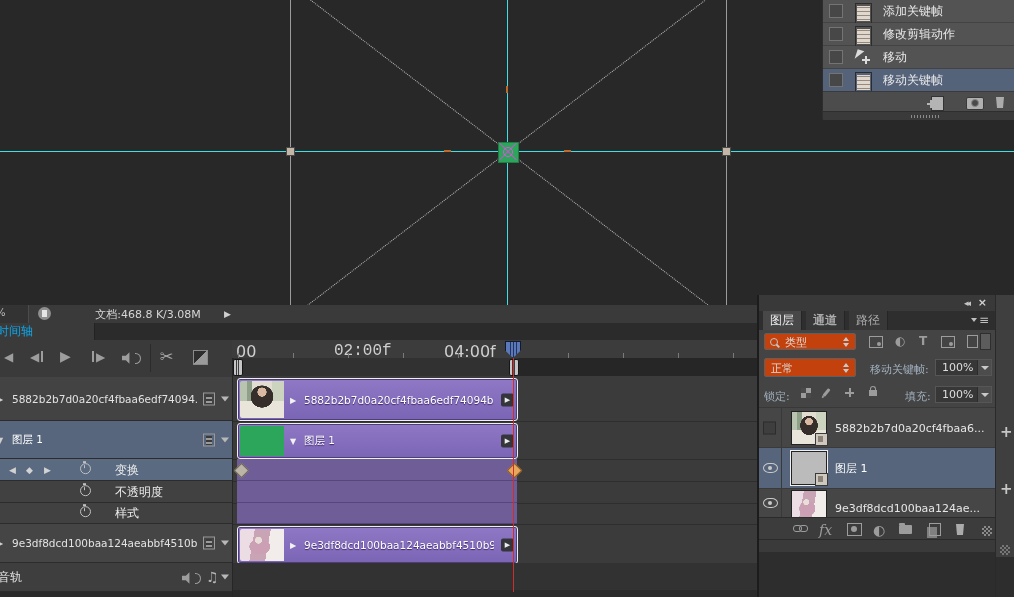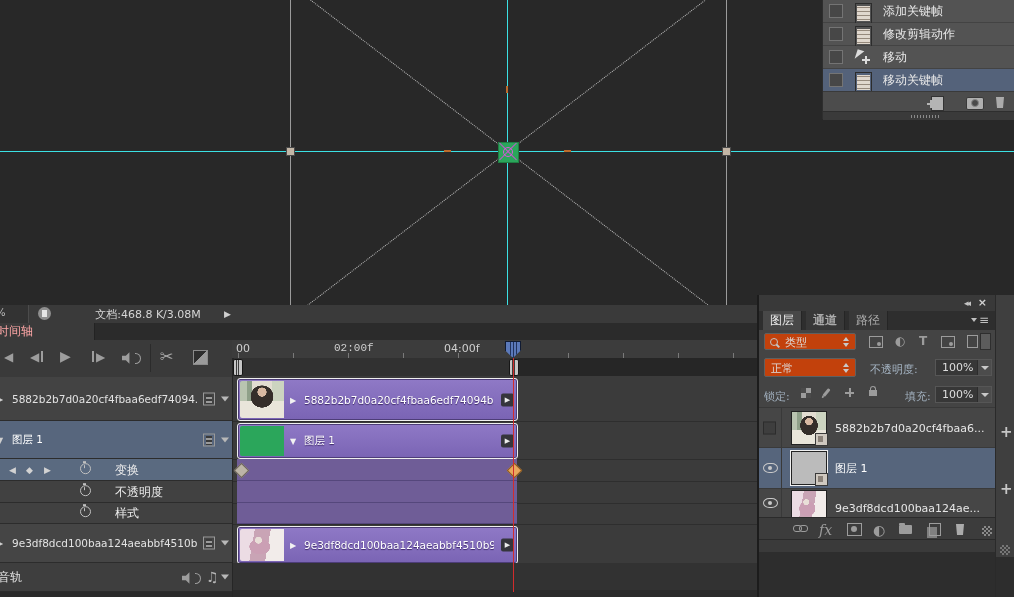--- a/index.html
+++ b/index.html
@@ -52,35 +52,35 @@
   #statusbar{left:0;top:305px;width:757px;height:18px;background:#3a3a3a;border-bottom:1px solid #262626;z-index:3;}
   .zoombox{position:absolute;left:0;top:0;width:28px;height:18px;background:#333;border-right:1px solid #4c4c4c;overflow:hidden;}
   .zoomfrag{position:absolute;left:-4px;top:2px;color:#bdbdbd;font-size:10px;}
   .docstat-ic{position:absolute;left:38px;top:2px;width:13px;height:13px;border-radius:50%;background:#8f8f8f;}
   .docstat-ic::after{content:"";position:absolute;left:4px;top:3px;width:5px;height:7px;background:#e6e6e6;}
   .docinfo{position:absolute;left:78px;top:2px;width:140px;color:#d6d6d6;font-size:11px;text-align:center;white-space:nowrap;}
   .statarrow{position:absolute;left:224px;top:4px;color:#cfcfcf;font-size:9px;}
 
   
   #tl-tabrow{left:0;top:323px;width:757px;height:17px;background:#2b2b2b;z-index:3;}
-  .tl-tab{position:absolute;left:0;top:0;height:17px;width:94px;background:#3a3a3a;color:#fca5a5;font-size:12px;line-height:17px;text-indent:-3px;border-right:1px solid #232323;}
+  .tl-tab{position:absolute;left:0;top:0;height:17px;width:94px;background:#3a3a3a;color:#0ea5e9;font-size:12px;line-height:17px;text-indent:-3px;border-right:1px solid #232323;}
 
   
   #tl-controls{left:0;top:340px;width:232px;height:37px;background:#3a3a3a;border-bottom:1px solid #262626;border-right:1px solid #262626;z-index:3;}
   .ctl{position:absolute;top:10px;color:#9d9d9d;font-size:12px;line-height:14px;}
   .ctl-bar{position:absolute;width:2px;height:11px;background:#9d9d9d;top:11px;}
   .ctl-sep{position:absolute;left:150px;top:4px;width:1px;height:28px;background:#2b2b2b;}
   .scissors{position:absolute;left:160px;top:7px;color:#a8a8a8;font-size:16px;}
   .trans-ic{position:absolute;left:193px;top:10px;width:13px;height:13px;border:1px solid #8a8a8a;background:linear-gradient(135deg,#2e2e2e 50%,#9a9a9a 50%);}
   .spk{width:12px;height:12px;background:#9d9d9d;clip-path:polygon(0 32%,32% 32%,62% 2%,62% 98%,32% 68%,0 68%);}
   .spk-arc{position:absolute;width:5px;height:9px;border:1px solid #9d9d9d;border-left:none;border-radius:0 6px 6px 0;}
 
   
   #tl-ruler{left:232px;top:340px;width:525px;height:18px;background:#3c3c3c;border-bottom:1px solid #2f2f2f;z-index:3;}
-  .r-label{position:absolute;top:2px;color:#cfcfcf;font-size:11px;}
+  .r-label{position:absolute;top:2px;color:#cfcfcf;font-size:16px;}
   .r-tick{position:absolute;bottom:0;width:1px;height:5px;background:#7a7a7a;}
   #tl-workarea{left:232px;top:358px;width:525px;height:18px;background:#262626;z-index:3;}
   .wa-active{position:absolute;left:2px;top:0;width:284px;height:18px;background:#313131;}
   .wa-handle{position:absolute;top:1px;width:8px;height:15px;background:#c6c6c6;border:1px solid #161616;border-radius:2px;
      background-image:linear-gradient(90deg,transparent 2px,#3c3c3c 2px 3px,transparent 3px 4px,#3c3c3c 4px 5px,transparent 5px);}
 
   
   #tl-lanes{left:232px;top:376px;width:525px;height:221px;background:#3b3b3b;z-index:2;overflow:hidden;}
   .lane{position:absolute;left:0;width:525px;border-bottom:1px solid #2e2e2e;}
   .purple-strip{position:absolute;left:5px;width:280px;height:100%;background:#6f5d97;border-bottom:1px solid #55477c;box-sizing:border-box;}
@@ -417,21 +417,21 @@
     <span class="f-ic" style="left:160px;font-weight:bold;">T</span>
     <div class="f-box" style="left:182px;background:none;"></div>
     <div class="f-page" style="left:208px;"></div>
     <div class="f-toggle"></div>
   </div>
   <div class="lp-row" style="top:58px;height:29px;background:#444;">
     <div class="combo" style="left:5px;top:5px;width:92px;height:19px;">
       <span class="combo-text2">正常</span>
       <div class="updown"></div>
     </div>
-    <span class="lbl-blue" style="left:111px;top:9px;">不透明度:</span>
+    <span class="lbl-blue" style="left:111px;top:9px;">移动关键帧:</span>
     <div class="valbox" style="left:176px;top:6px;">
       <span class="vtext">100%</span>
       <div class="vbtn"></div>
     </div>
   </div>
   <div class="lp-row" style="top:87px;height:26px;background:#444;border-bottom:1px solid #383838;box-sizing:border-box;">
     <span class="lbl-blue" style="left:5px;top:7px;">锁定:</span>
     <div class="checker-ic" style="left:42px;"></div>
     <div class="brush-ic" style="left:66px;"></div>
     <div class="move-ic" style="left:86px;"></div>

